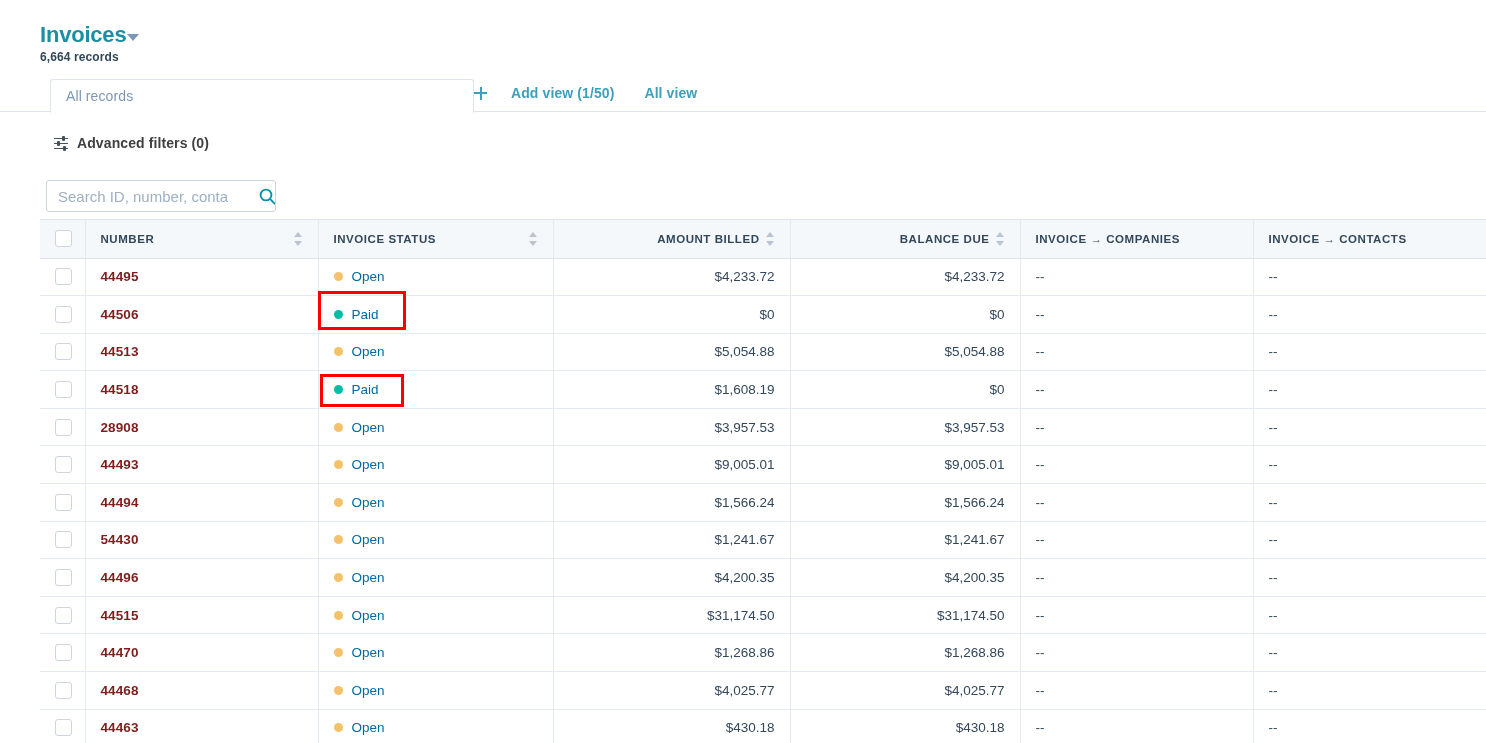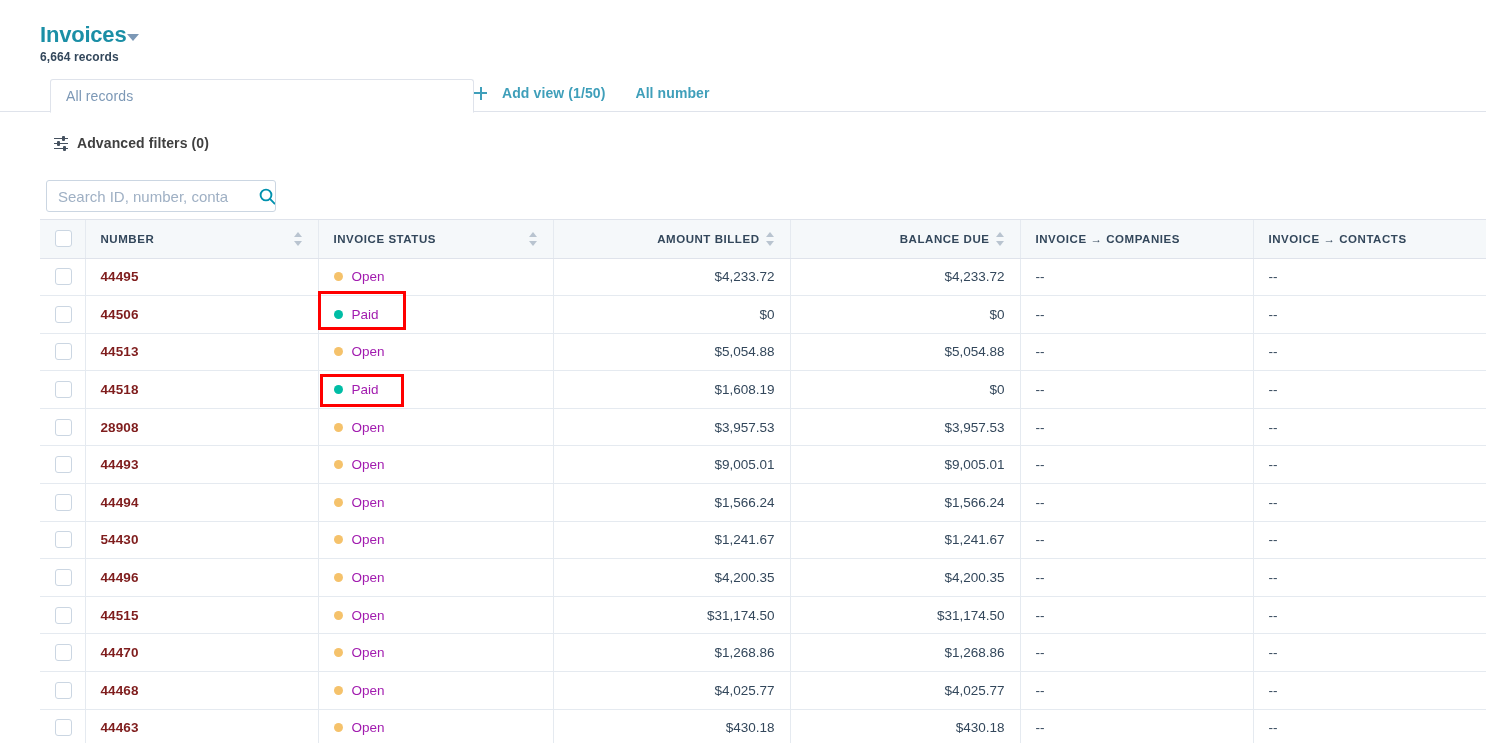--- a/index.html
+++ b/index.html
@@ -85,21 +85,21 @@
   .tab-actions {
     position: absolute;
     left: 474px; top: 6px;
     display: flex;
     align-items: center;
     gap: 30px;
   }
   .tab-add-view {
     display: flex;
     align-items: center;
-    gap: 15px;
+    gap: 24px;
     cursor: pointer;
   }
   .plus-icon {
     position: relative;
     width: 13px; height: 13px;
     display: inline-block;
   }
   .plus-icon:before, .plus-icon:after {
     content: "";
     position: absolute;
@@ -264,21 +264,21 @@
     text-decoration: none;
     cursor: pointer;
     letter-spacing: 0.1px;
   }
   .status-cell { white-space: nowrap; }
   .status-pill {
     display: inline-flex;
     align-items: center;
     gap: 9px;
     font-size: 13.5px;
-    color: #a21caf;
+    color: #0369a1;
   }
   .dot {
     width: 9px; height: 9px;
     border-radius: 50%;
     display: inline-block;
     flex: 0 0 9px;
   }
   td.num { text-align: right; }
   td.empty { color: #7c98b6; }
 
@@ -305,21 +305,21 @@
 
   <div class="tabbar">
     <div class="tab-allrecords">
       <span>All records</span>
     </div>
     <div class="tab-actions">
       <div class="tab-add-view">
         <span class="plus-icon"></span>
         <span class="link-bold">Add view (1/50)</span>
       </div>
-      <div class="link-bold">All number</div>
+      <div class="link-bold">All view</div>
     </div>
   </div>
 
   <div class="filters-bar">
     <span class="filter-icon">
       <i></i>
         <i></i>
         <i></i>
         <b></b>
         <b></b>

